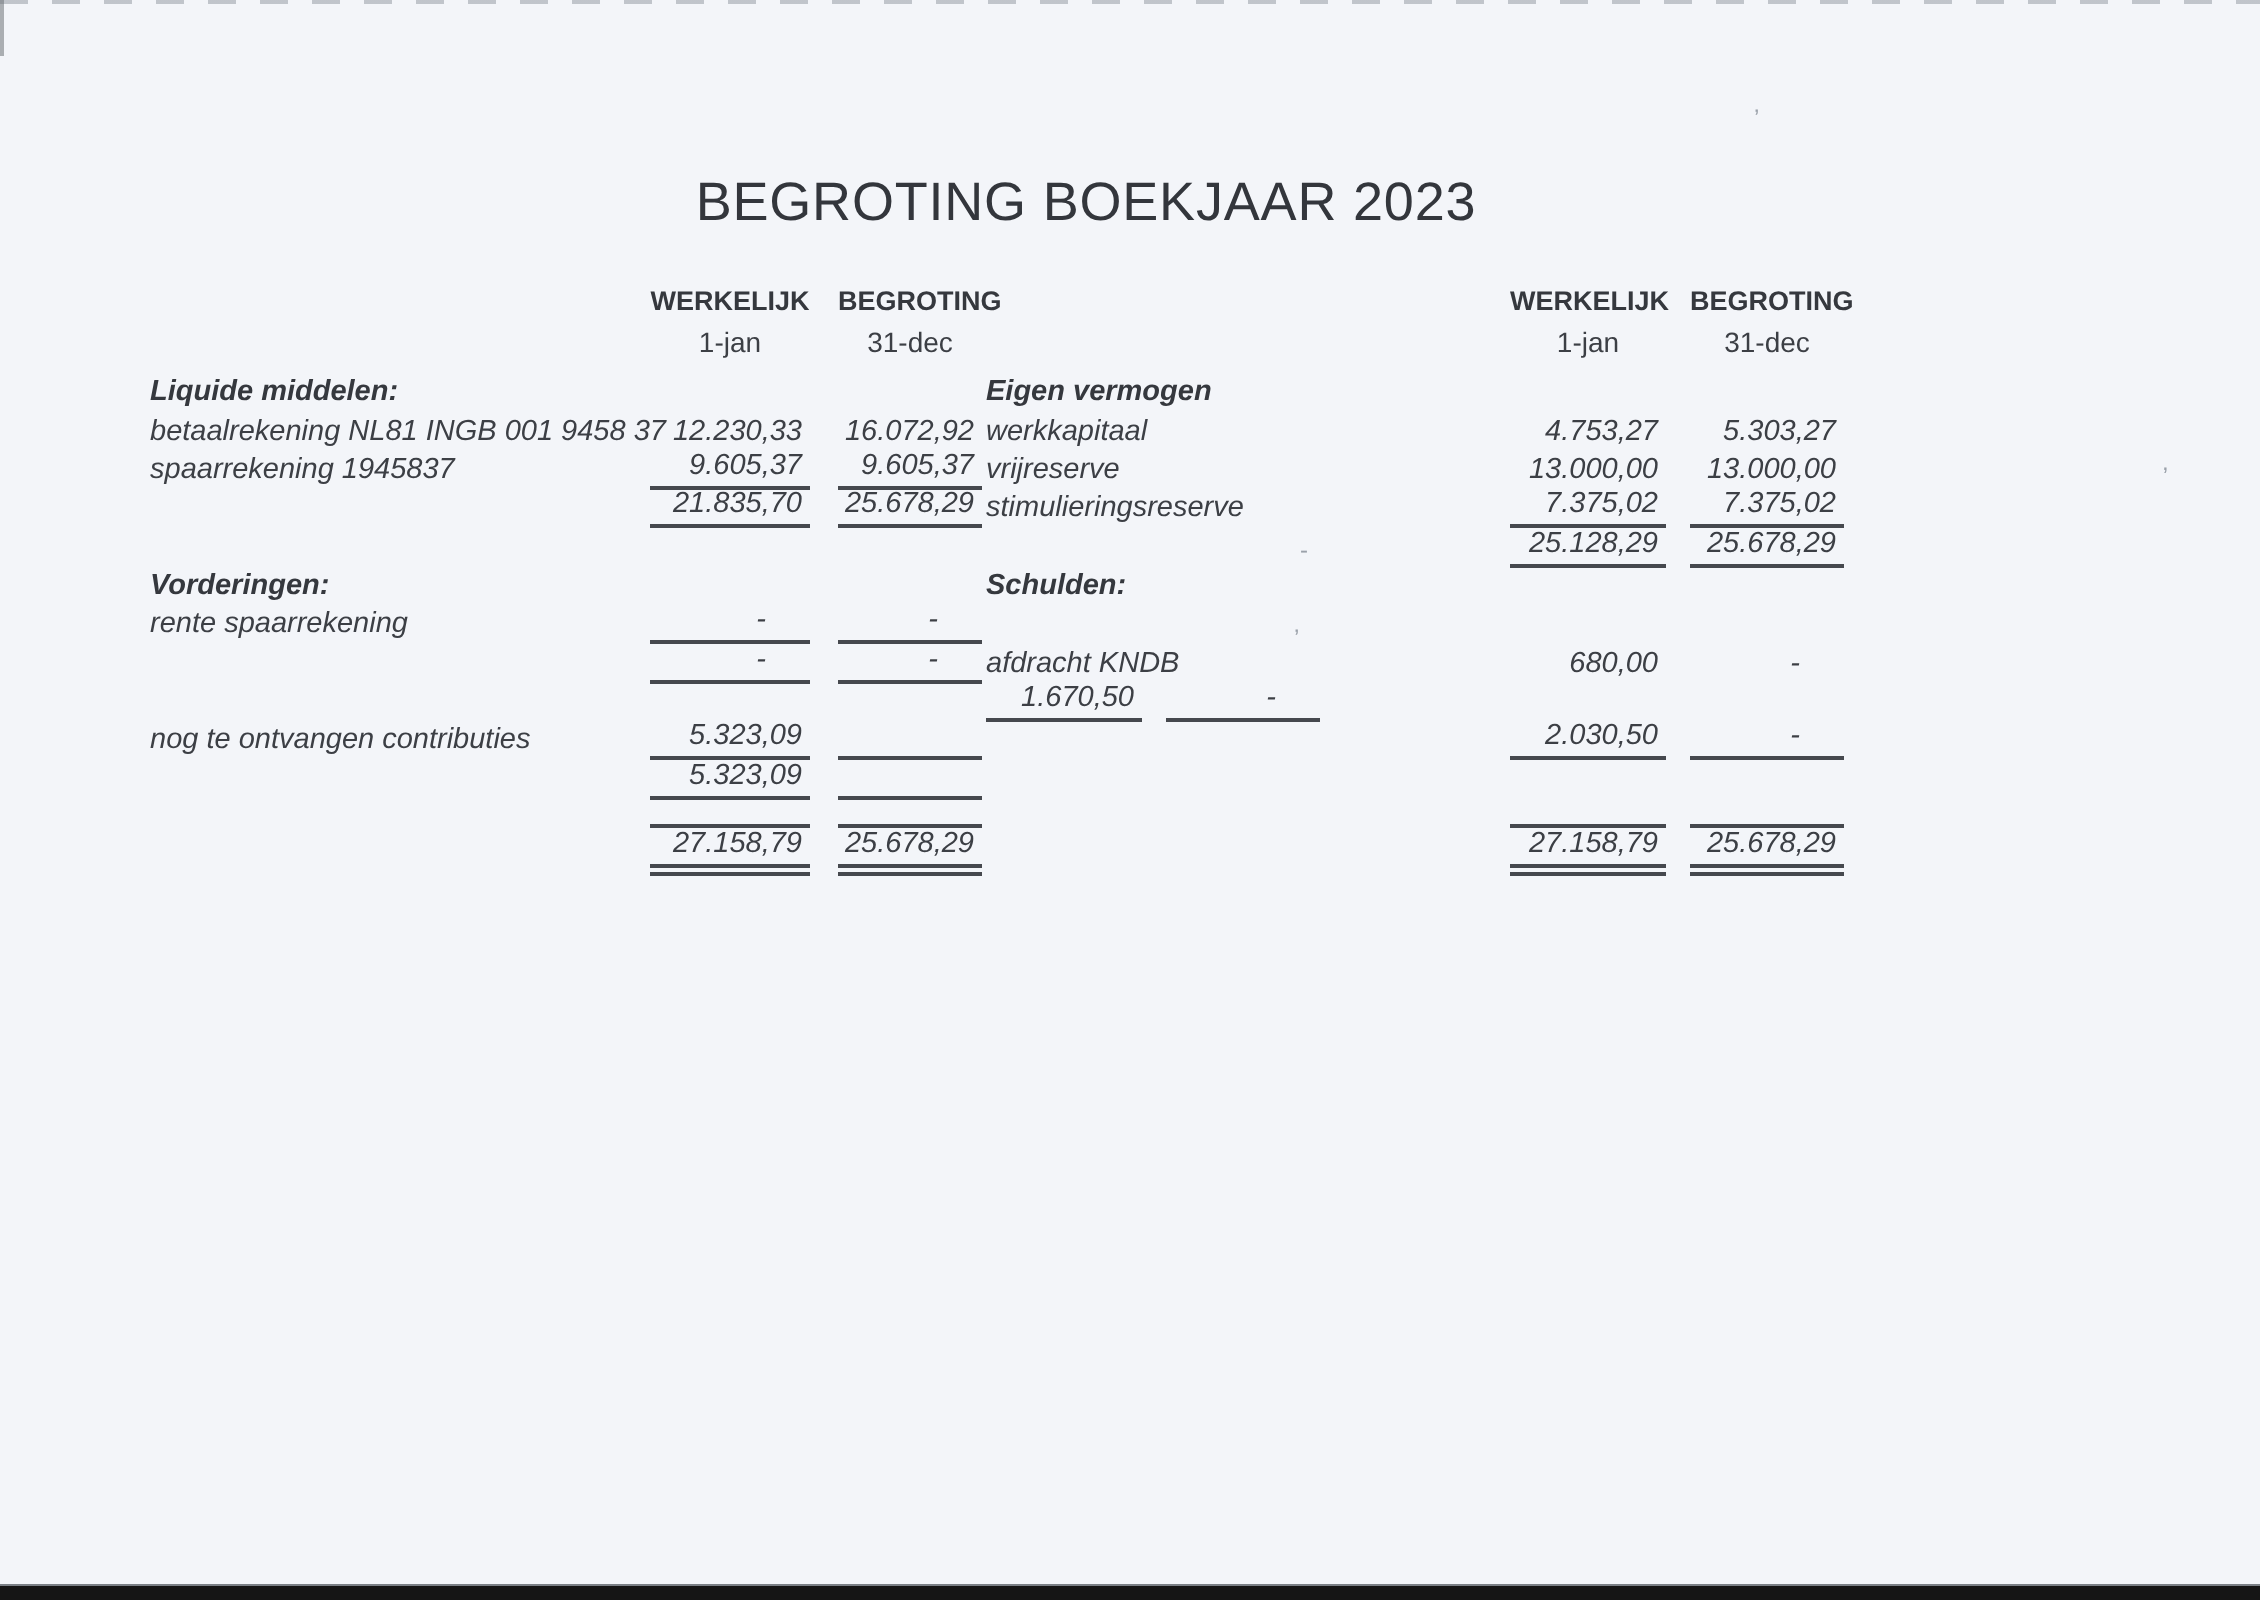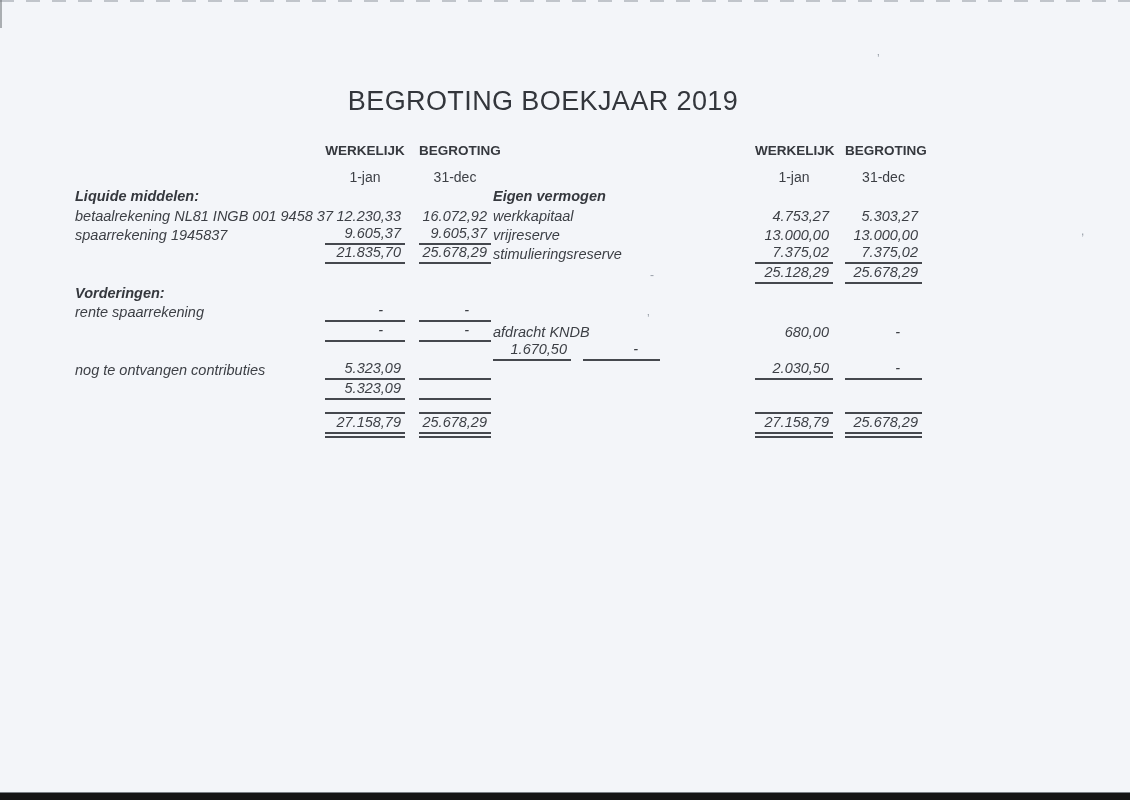--- a/index.html
+++ b/index.html
@@ -36,21 +36,21 @@
     font-size: 27px;
     letter-spacing: 0.4px;
     color: #33363c;
     white-space: nowrap;
   }
   .tbl { position: absolute; top: 137px; }
   .tbl-left  { left: 75px;  width: 416px; }
   .tbl-right { left: 493px; width: 429px; }
 
   .hrow { display: flex; height: 26px; align-items: center; }
-  .hrow2 { display: flex; height: 22px; align-items: flex-end; padding-bottom: 2px; }
+  .hrow2 { display: flex; height: 22px; align-items: flex-start; padding-bottom: 2px; }
   .hspace { flex: 0 0 auto; }
   .tbl-left  .hspace { width: 250px; }
   .tbl-right .hspace { width: 262px; }
   .hcell {
     flex: 0 0 auto; text-align: center;
     font-weight: bold; font-size: 13.5px; color: #35383e;
     white-space: nowrap; overflow: visible;
   }
   .hsub { font-weight: normal; font-size: 14px; color: #3c3f45; }
   .tbl-left  .c1 { width: 80px; }
@@ -91,21 +91,21 @@
     user-select: none;
   }
 </style>
 </head>
 <body>
 
 <div class="sheet">
   <div class="top-edge"></div>
   <div class="left-edge-mark"></div>
 
-  <div class="title">BEGROTING BOEKJAAR 2019</div>
+  <div class="title">BEGROTING BOEKJAAR 2023</div>
 
   <div class="tbl tbl-left">
     <div class="hrow">
       <div class="hspace"></div>
       <div class="hcell c1">WERKELIJK</div>
       <div class="gp"></div>
       <div class="hcell c2">BEGROTING</div>
     </div>
     <div class="hrow2">
       <div class="hspace"></div>
@@ -217,20 +217,21 @@
       <div class="gap gp"></div>
       <div class="n c2 ul">7.375,02</div>
     </div>
     <div class="row">
       <div class="lbl"></div>
       <div class="n c1 ul">25.128,29</div>
       <div class="gap gp"></div>
       <div class="n c2 ul">25.678,29</div>
     </div>
     <div class="row">
+      <div class="lbl sec">Schulden:</div>
       <div class="n c1"></div>
         <div class="gap gp"></div>
         <div class="n c2"></div>
     </div>
     <div class="row"></div>
     <div class="row">
       <div class="lbl">afdracht KNDB</div>
       <div class="n c1">680,00</div>
       <div class="gap gp"></div>
       <div class="n c2 dash">-</div>

